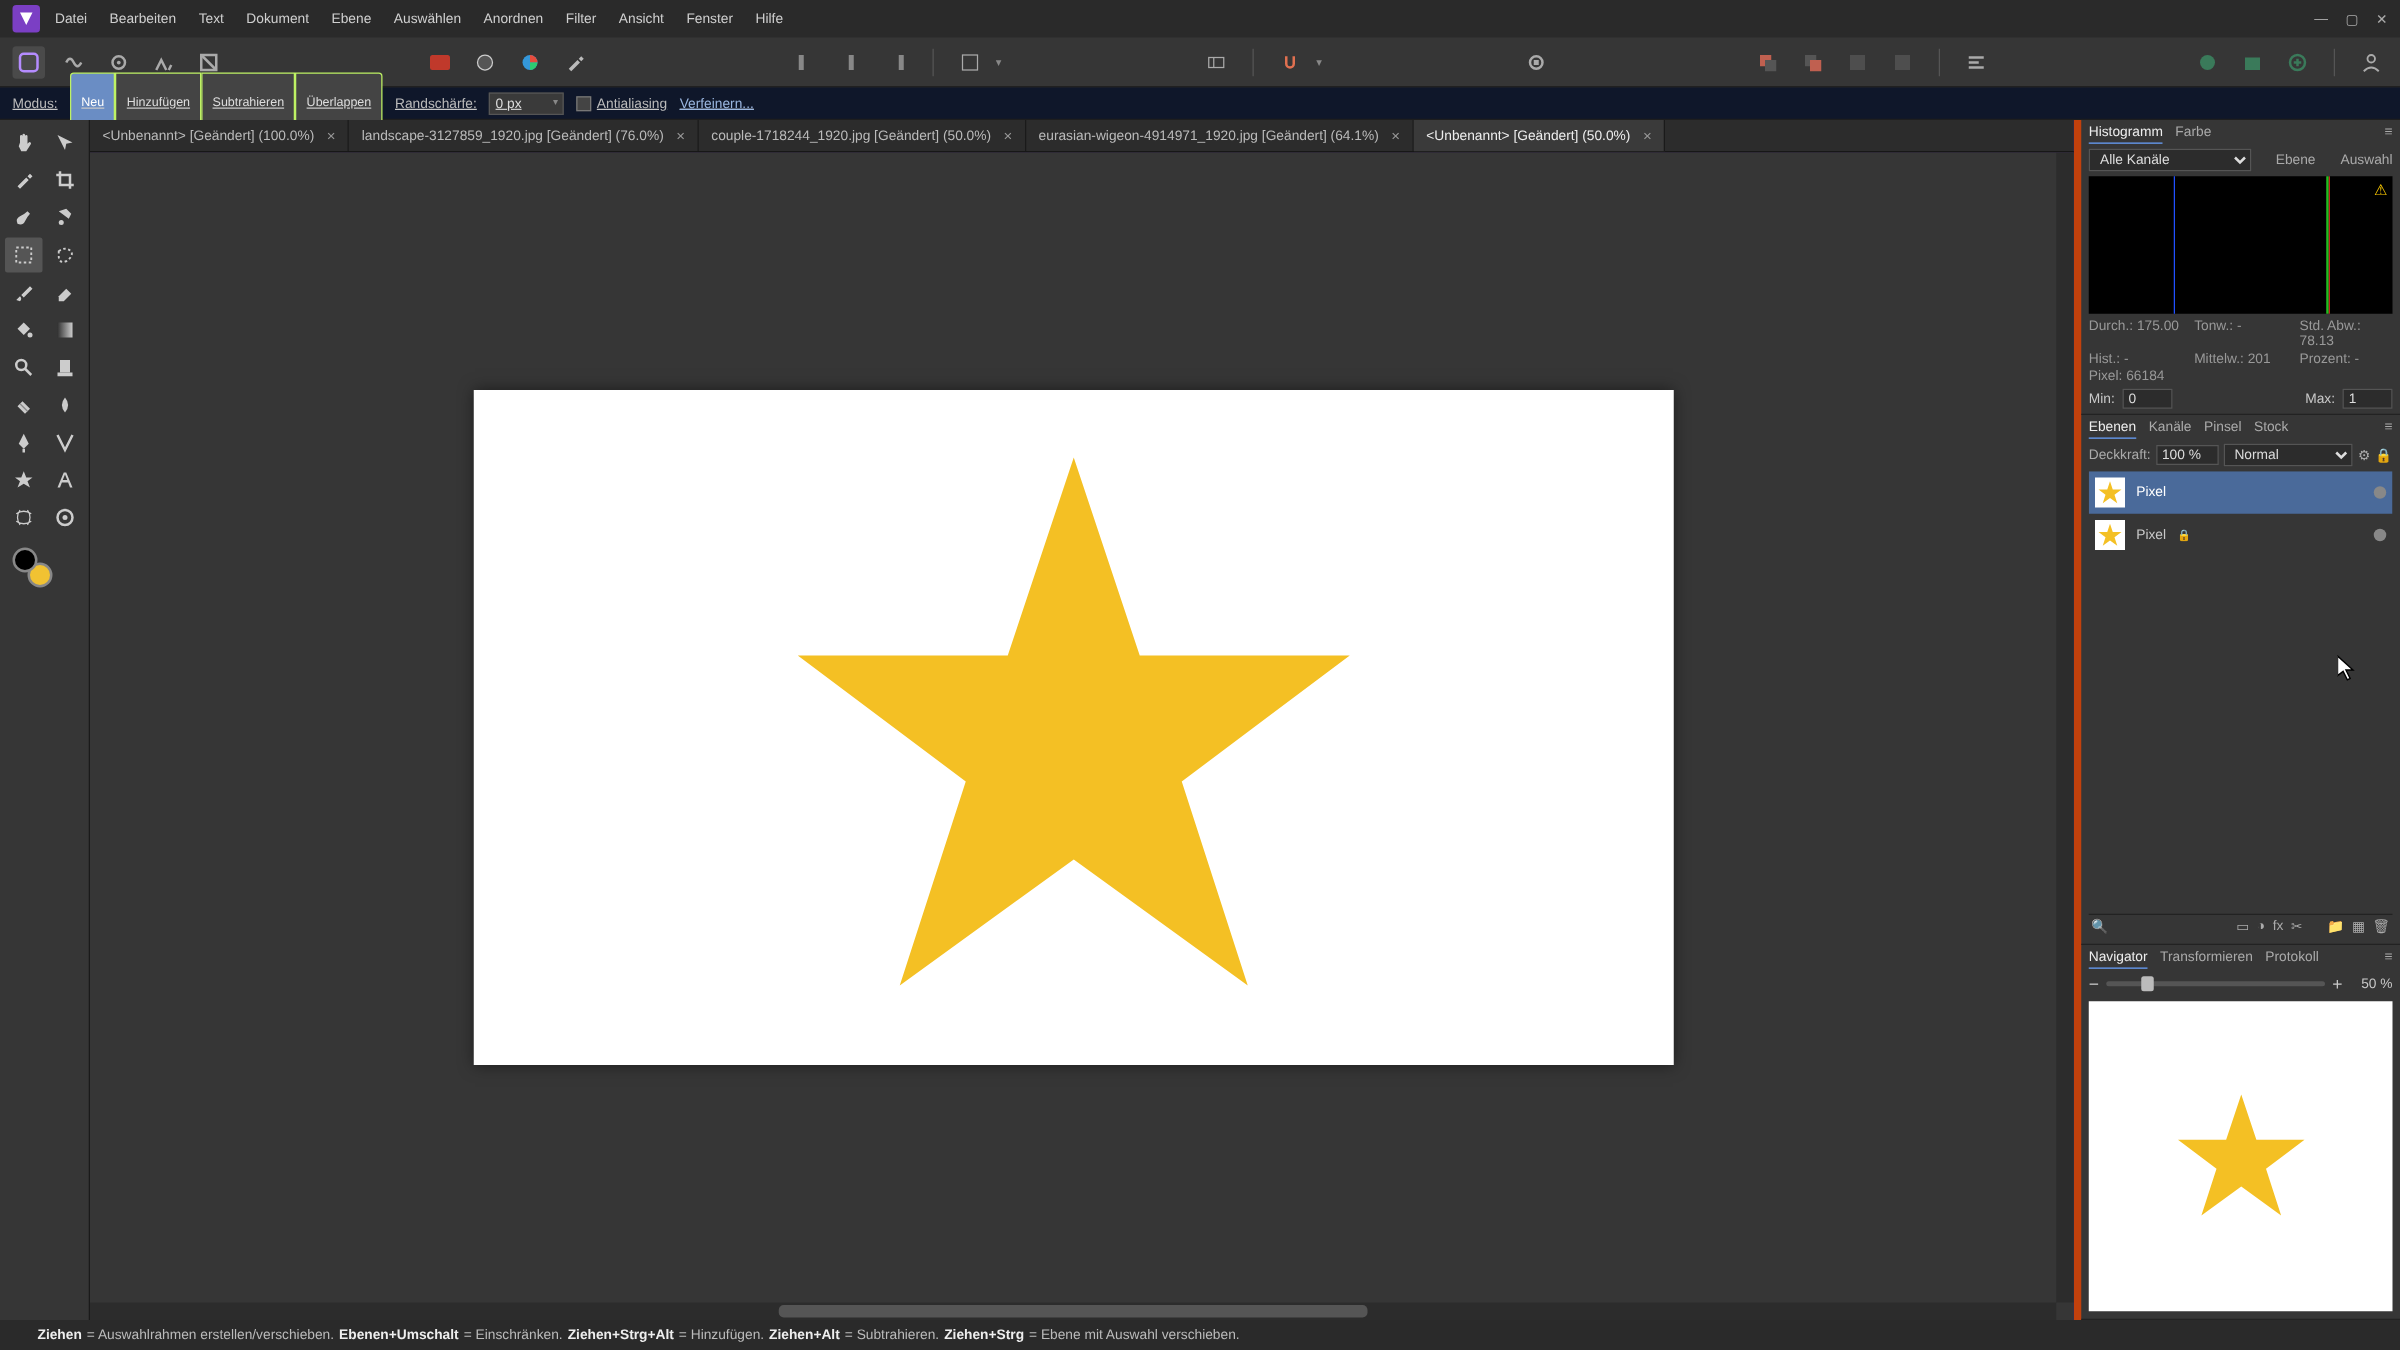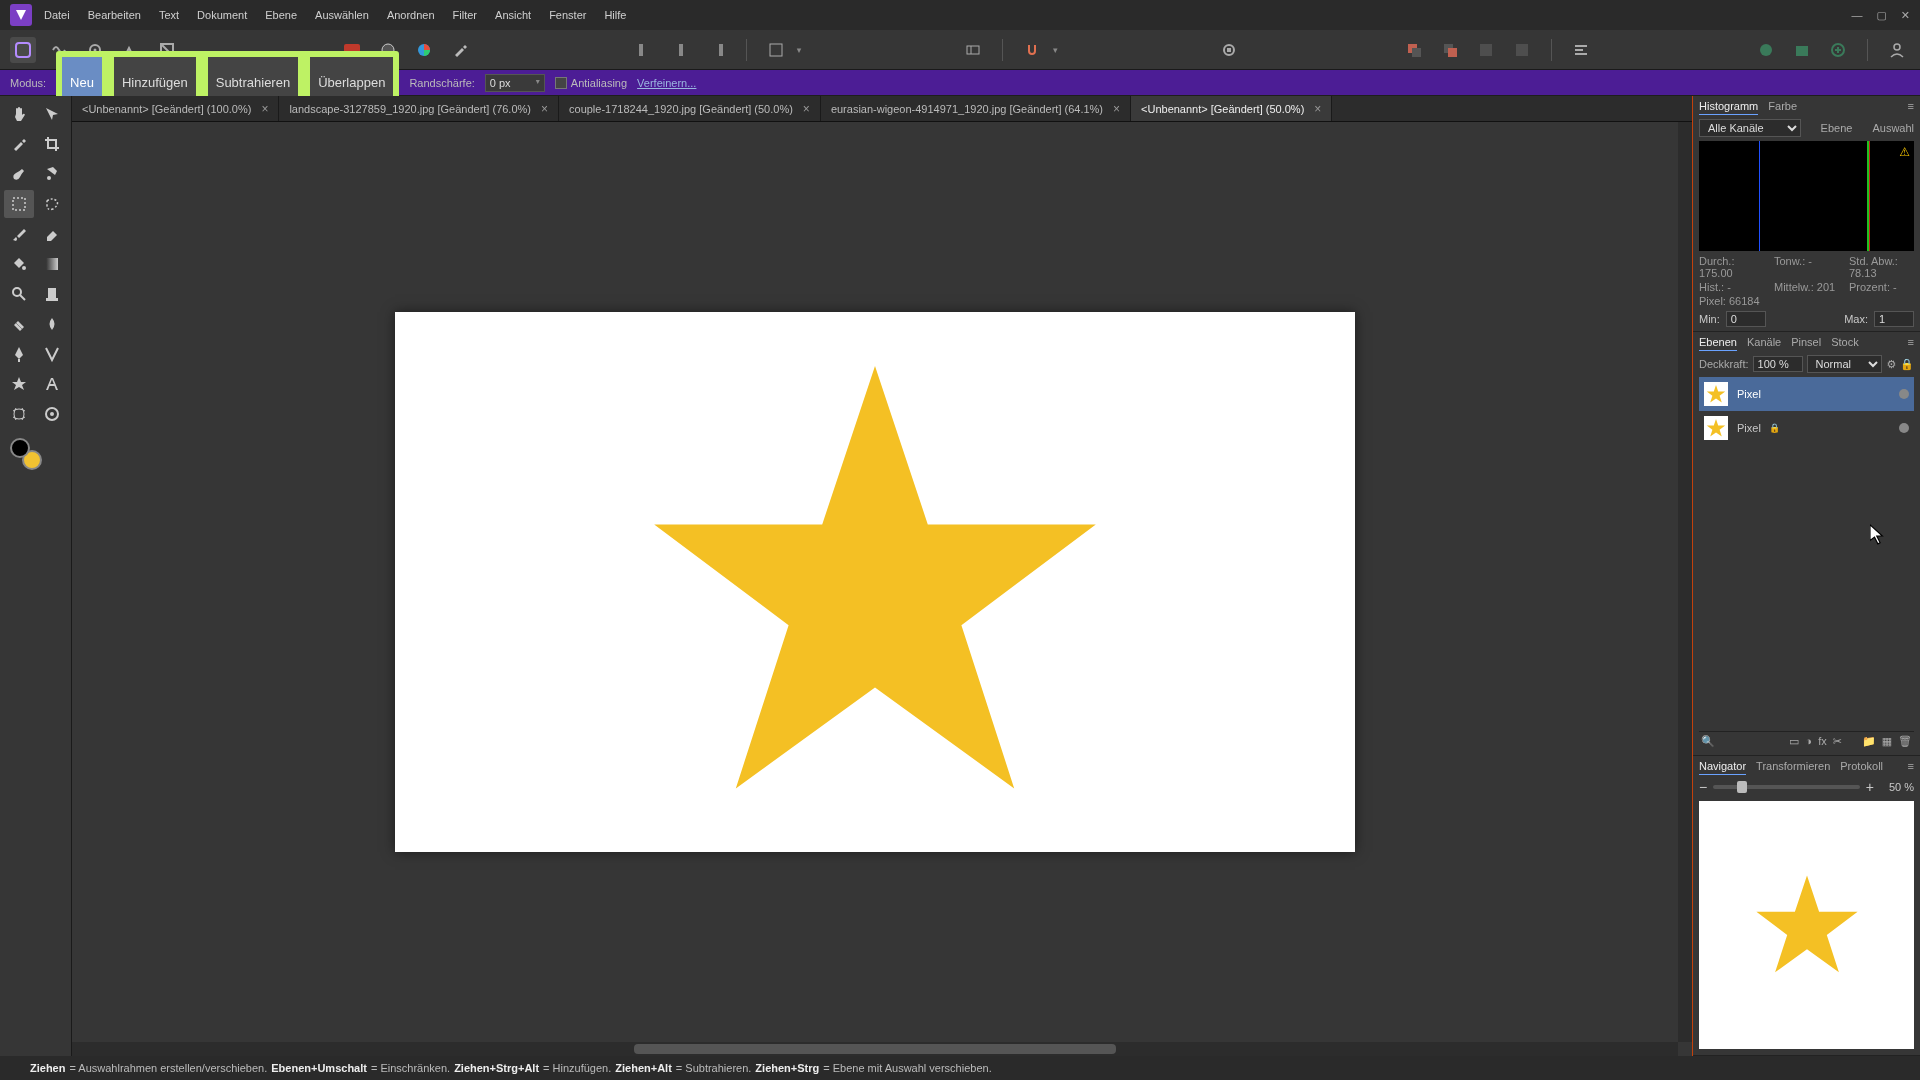--- a/index.html
+++ b/index.html
@@ -14,24 +14,24 @@
 
 
 .iconbar { height: 40px; background: #363636; display: flex; align-items: center; padding: 0 10px; border-bottom: 1px solid #1a1a1a; }
 .iconbar .grp { display: flex; gap: 10px; align-items: center; }
 .iconbar .spacer { flex: 1; }
 .iconbar .btn { width: 26px; height: 26px; display:flex; align-items:center; justify-content:center; border-radius:3px; color:#bbb; }
 .iconbar .btn.active { background:#4a4a4a; }
 .iconbar .sep { width: 1px; height: 22px; background: #555; margin: 0 6px; }
 
 
-.contextbar { height: 26px; background: #4c1d95; display: flex; align-items: center; padding: 0 10px; gap: 10px; font-size: 11px; border-bottom:1px solid #1e1e1e; }
+.contextbar { height: 26px; background: #0f172a; display: flex; align-items: center; padding: 0 10px; gap: 10px; font-size: 11px; border-bottom:1px solid #1e1e1e;text-decoration:underline; }
 .contextbar .lbl { color: #bbb; }
 .contextbar .seg { display:flex; gap:0; }
-.contextbar .segbtn { padding: 18px 8px; background:#444; color:#ddd; border:6px solid #bef264; font-size:13px; }
+.contextbar .segbtn { padding: 18px 8px; background:#444; color:#ddd; border:1px solid #bef264; font-size:10px; }
 .contextbar .segbtn:first-child { border-radius:3px 0 0 3px; }
 .contextbar .segbtn:last-child { border-radius:0 3px 3px 0; }
 .contextbar .segbtn.active { background:#6a8dc4; color:#fff; }
 .contextbar .numfield { width: 60px; background:#3a3a3a; border:1px solid #555; color:#ddd; padding:2px 20px 2px 4px; position:relative; }
 .contextbar .numfield::after { content:"▾"; position:absolute; right:4px; color:#888; font-size:8px; }
 .contextbar .chk { width:12px; height:12px; border:1px solid #777; background:#444; display:inline-block; margin-right:4px; }
 .contextbar .link { color:#9ab6e0; text-decoration: underline; cursor:pointer; }
 
 
 .main { display:flex; height: calc(1080px - 30px - 40px - 26px - 24px); }
@@ -51,21 +51,21 @@
 .tabs .tab.active { background:#3a3a3a; color:#eee; }
 .tabs .tab .close { margin-left:auto; padding-left:10px; color:#999; font-size:12px; }
 .canvaswrap { flex:1; position:relative; overflow:hidden; background:#363636; }
 .canvas-bg { position:absolute; top:0; left:0; right:14px; bottom:14px; background:#363636; display:flex; align-items:center; justify-content:center; }
 .artboard { background:#fff; box-shadow: 0 0 12px rgba(0,0,0,.5); display:flex; align-items:center; justify-content:center; }
 .scroll-v { position:absolute; right:0; top:0; bottom:14px; width:14px; background:#2c2c2c; }
 .scroll-h { position:absolute; left:0; right:14px; bottom:0; height:14px; background:#2c2c2c; }
 .scroll-h .thumb { position:absolute; left:35%; width:30%; top:2px; bottom:2px; background:#555; border-radius:4px; }
 
 
-.right { width: 228px; background:#363636; border-left:1px solid #c2410c; display:flex; flex-direction:column; font-size:11px; }
+.right { width: 261px; background:#363636; border-left:6px solid #c2410c; display:flex; flex-direction:column; font-size:11px; }
 .panel { border-bottom:1px solid #222; padding: 4px 6px; }
 .panel .tabrow { display:flex; gap:10px; margin-bottom:4px; }
 .panel .tabrow span { color:#aaa; }
 .panel .tabrow .active { color:#eee; border-bottom:1px solid #6aa2ff; padding-bottom:2px; }
 .panel .subright { margin-left:auto; display:flex; gap:8px; }
 .panel select, .panel input { background:#2c2c2c; border:1px solid #555; color:#ddd; font-size:11px; padding:1px 4px; }
 .histogram { height: 110px; background:#000; position:relative; margin:4px 0; }
 .histogram .warn { position:absolute; top:4px; right:4px; color:#ffcc00; font-size:12px; }
 .histogram .line { position:absolute; bottom:0; width:1px; top:0; }
 .histostats { display:grid; grid-template-columns: 1fr 1fr 1fr; gap:2px 10px; font-size:10px; color:#999; }

